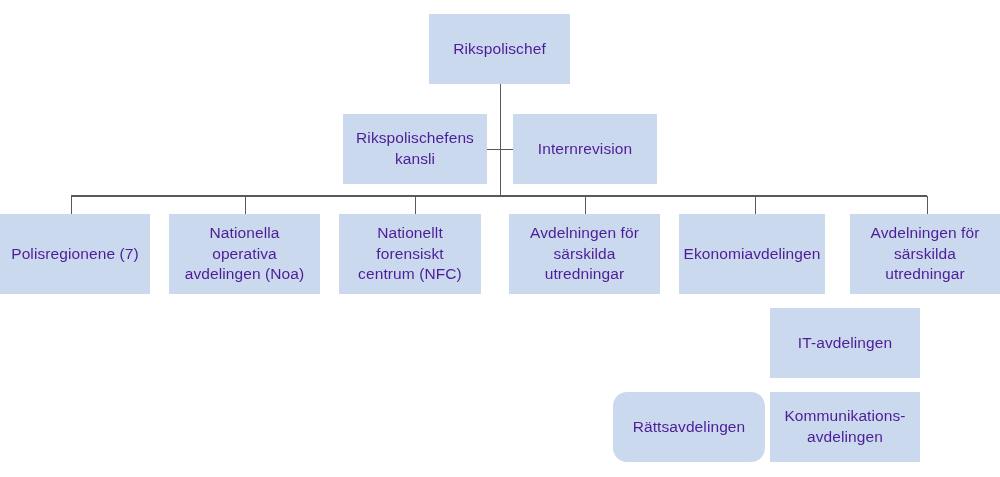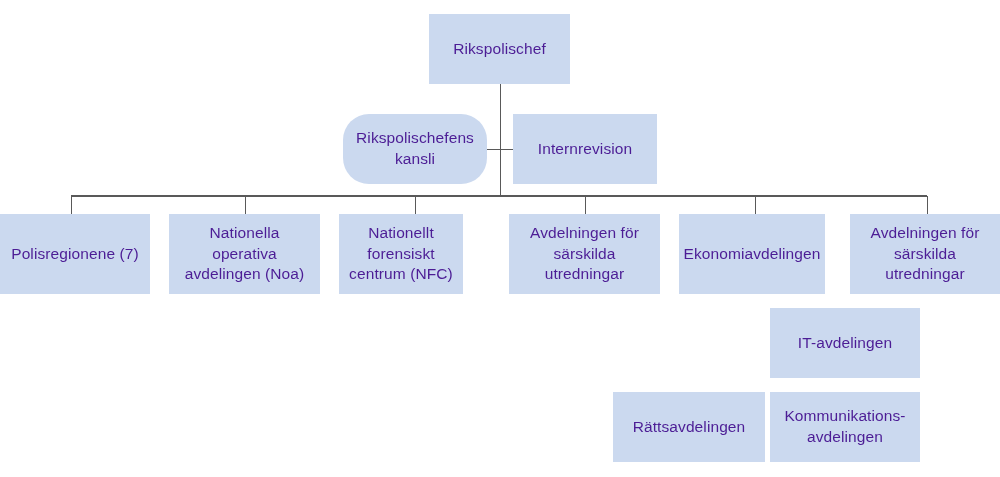--- a/index.html
+++ b/index.html
@@ -50,37 +50,37 @@
 
   <div class="connector v" style="left:70.5px; top:196px; height:18px;"></div>
   <div class="connector v" style="left:244.5px; top:196px; height:18px;"></div>
   <div class="connector v" style="left:414.5px; top:196px; height:18px;"></div>
   <div class="connector v" style="left:584.5px; top:196px; height:18px;"></div>
   <div class="connector v" style="left:754.5px; top:196px; height:18px;"></div>
   <div class="connector v" style="left:926.5px; top:196px; height:18px;"></div>
 
   <div class="node" style="left:429px; top:14px; width:141px; height:70px; background:#cbd9ef;">Rikspolischef</div>
 
-  <div class="node" style="left:343px; top:114px; width:144px; height:70px; background:#cbd9ef;border-radius:26px;">Rikspolischefens
+  <div class="node" style="left:343px; top:114px; width:144px; height:70px; background:#cbd9ef;">Rikspolischefens
 kansli</div>
   <div class="node" style="left:513px; top:114px; width:144px; height:70px; background:#cbd9ef;">Internrevision</div>
 
   <div class="node" style="left:0px; top:214px; width:150px; height:80px; background:#cbd9ef;">Polisregionene (7)</div>
   <div class="node" style="left:169px; top:214px; width:151px; height:80px; background:#cbd9ef;">Nationella
 operativa
 avdelingen (Noa)</div>
-  <div class="node" style="left:339px; top:214px; width:124px; height:80px; background:#cbd9ef;">Nationellt forensiskt
+  <div class="node" style="left:339px; top:214px; width:142px; height:80px; background:#cbd9ef;">Nationellt forensiskt
 centrum (NFC)</div>
   <div class="node" style="left:509px; top:214px; width:151px; height:80px; background:#cbd9ef;">Avdelningen för
 särskilda
 utredningar</div>
   <div class="node" style="left:679px; top:214px; width:146px; height:80px; background:#cbd9ef;">Ekonomiavdelingen</div>
   <div class="node" style="left:850px; top:214px; width:150px; height:80px; background:#cbd9ef;">Avdelningen för
 särskilda
 utredningar</div>
 
   <div class="node" style="left:770px; top:308px; width:150px; height:70px; background:#cbd9ef;text-align:center;">IT-avdelingen</div>
 
-  <div class="node" style="left:613px; top:392px; width:152px; height:70px; background:#cbd9ef;">Rättsavdelingen</div>
+  <div class="node" style="left:613px; top:392px; width:152px; height:70px; background:#cbd9ef;border-radius:14px;">Rättsavdelingen</div>
   <div class="node" style="left:770px; top:392px; width:150px; height:70px; background:#cbd9ef;">Kommunikations-
 avdelingen</div>
 
 </div>
 
 </body></html>

